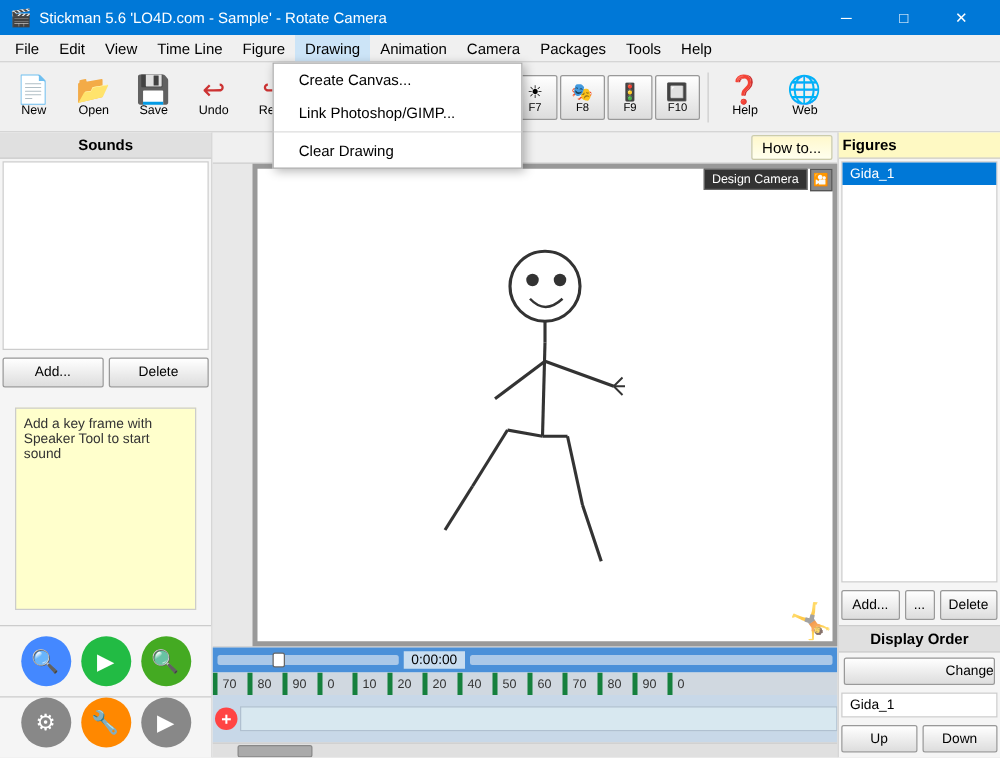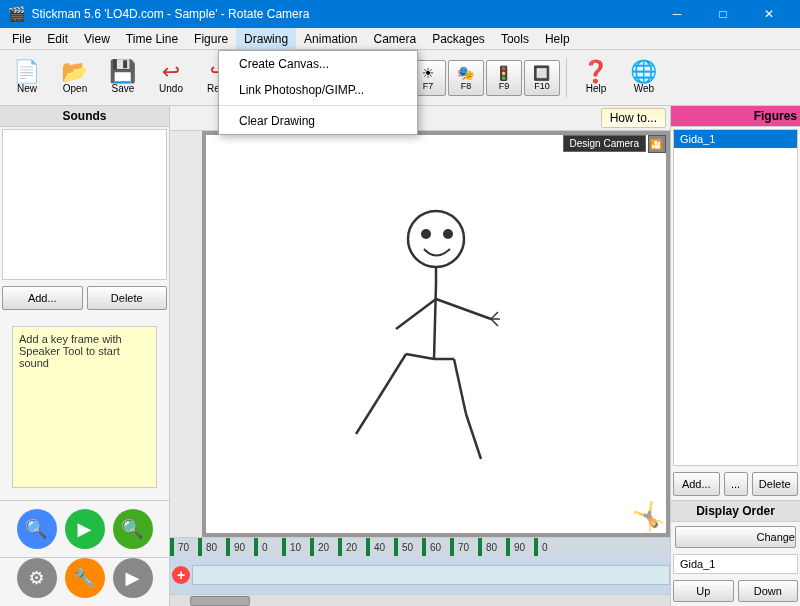--- a/index.html
+++ b/index.html
@@ -253,23 +253,23 @@
 
     
     .right-panel {
       width: 130px;
       border-left: 1px solid #ccc;
       display: flex;
       flex-direction: column;
       background: #f5f5f5;
     }
     .figures-header {
-      background: #ec4899;
+      background: #fef9c3;
       border-bottom: 1px solid #ccc;
-      text-align: right;
+      text-align: left;
       padding: 3px;
       font-weight: bold;
       font-size: 12px;
     }
     .figures-list { flex: 1; background: white; margin: 2px; border: 1px solid #ccc; }
     .figure-item {
       padding: 3px 6px;
       font-size: 11px;
       cursor: pointer;
     }
@@ -515,20 +515,27 @@
       <div class="camera-label">Design Camera</div>
       <div class="camera-icon-btn">
         <span>🎦</span>
       </div>
 
       <div style="position:absolute; bottom:4px; right:4px; font-size:28px; opacity:0.7;">🤸</div>
     </div>
 
     <div class="timeline-area">
 
+      <div class="timeline-bar">
+        <div class="timeline-track">
+          <div class="timeline-thumb"></div>
+        </div>
+        <div class="timeline-time">0:00:00</div>
+        <div class="timeline-track" style="flex:2;"></div>
+      </div>
 
       <div class="timeline-ruler" id="ruler-container">
       <div class="ruler-num">70</div>
           <div class="ruler-num">80</div>
           <div class="ruler-num">90</div>
           <div class="ruler-num">0</div>
           <div class="ruler-num">10</div>
           <div class="ruler-num">20</div>
           <div class="ruler-num">20</div>
           <div class="ruler-num">40</div>

